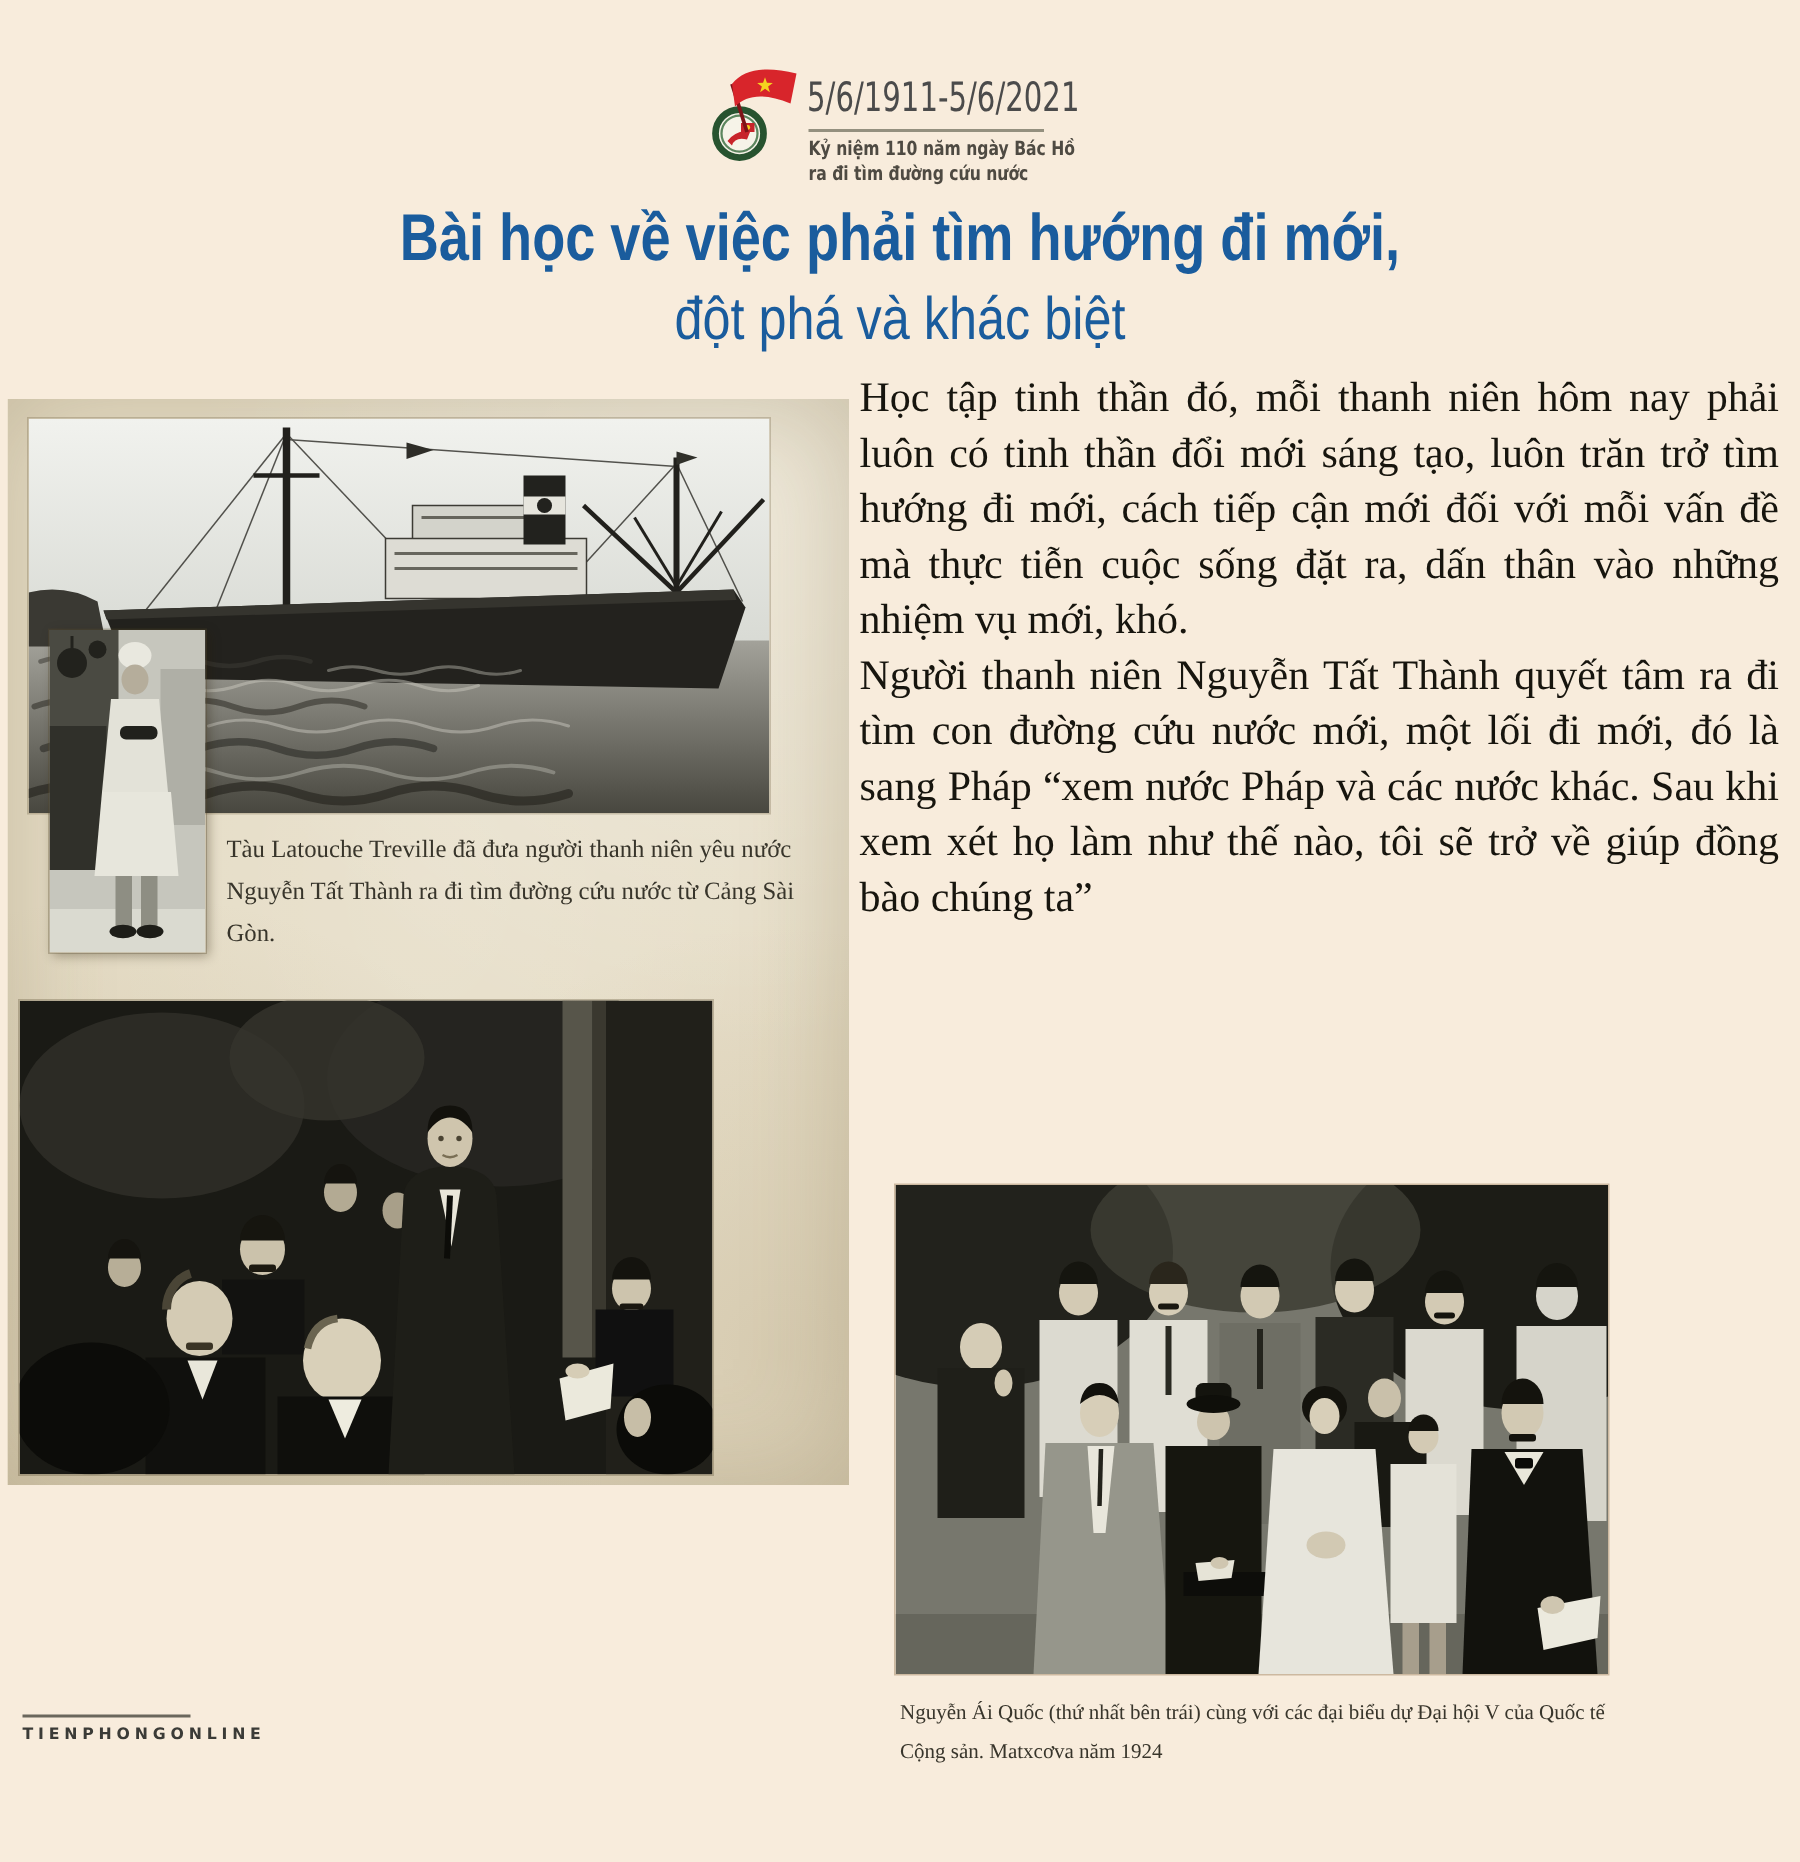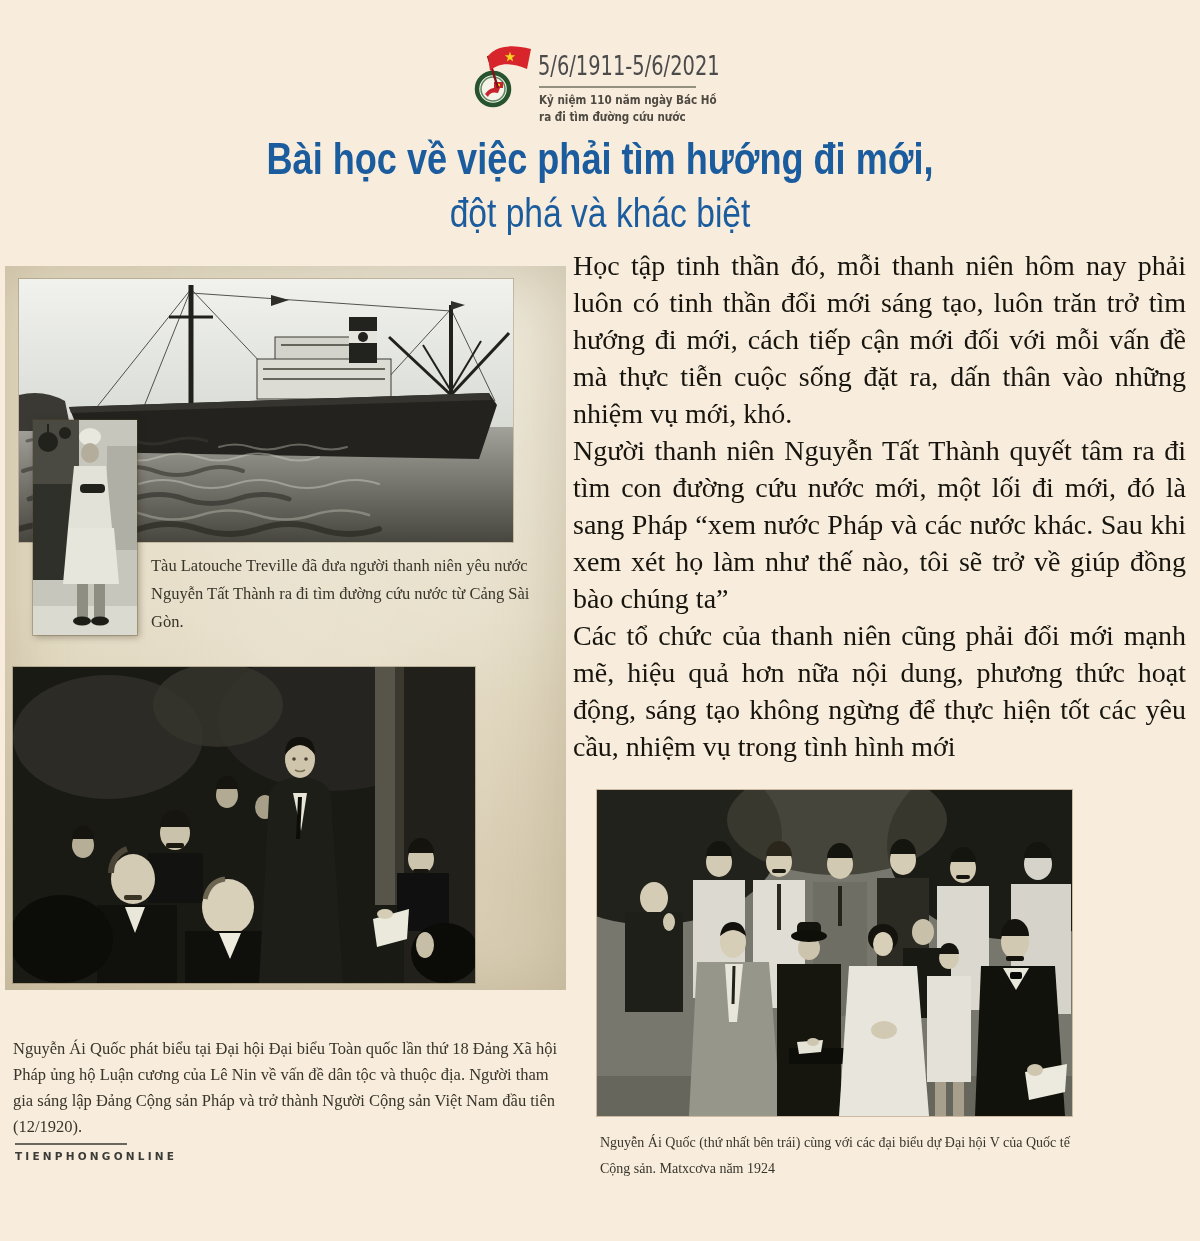--- a/index.html
+++ b/index.html
@@ -213,32 +213,30 @@
         <path d="M395,186 a13 15 0 0 1 26,0 Z" fill="#14130e"></path>
         <rect x="400" y="202" width="16" height="4" rx="2" fill="#1a1710"></rect>
         <rect x="384" y="206" width="52" height="58" fill="#101010"></rect>
         <ellipse cx="432" cy="286" rx="34" ry="30" fill="#0b0b08"></ellipse>
         <ellipse cx="412" cy="278" rx="9" ry="13" fill="#c7bea7"></ellipse>
         <polygon points="360,252 396,242 394,272 364,280" fill="#ebe9dc"></polygon>
         <ellipse cx="372" cy="247" rx="8" ry="5" fill="#d6cdb6"></ellipse>
       </svg>
     </div>
 
-    <div class="caption caption-congress">Nguyễn Ái Quốc phát biểu tại Đại hội Đại biểu Toàn quốc lần thứ 18 Đảng Xã hội Pháp ủng hộ Luận cương của Lê Nin về vấn đề dân tộc và thuộc địa. Người tham gia sáng lập Đảng Cộng sản Pháp và trở thành Người Cộng sản Việt Nam đầu tiên (12/1920).</div>
 
     <div class="credit">
       <div class="credit-line"></div>
       <div class="credit-text">TIENPHONGONLINE</div>
     </div>
   </div>
 
   <div class="article">
     <p>Học tập tinh thần đó, mỗi thanh niên hôm nay phải luôn có tinh thần đổi mới sáng tạo, luôn trăn trở tìm hướng đi mới, cách tiếp cận mới đối với mỗi vấn đề mà thực tiễn cuộc sống đặt ra, dấn thân vào những nhiệm vụ mới, khó.</p>
     <p>Người thanh niên Nguyễn Tất Thành quyết tâm ra đi tìm con đường cứu nước mới, một lối đi mới, đó là sang Pháp “xem nước Pháp và các nước khác. Sau khi xem xét họ làm như thế nào, tôi sẽ trở về giúp đồng bào chúng ta”</p>
-    <p>Các tổ chức của thanh niên cũng phải đổi mới mạnh mẽ, hiệu quả hơn nữa nội dung, phương thức hoạt động, sáng tạo không ngừng để thực hiện tốt các yêu cầu, nhiệm vụ trong tình hình mới</p>
   </div>
 
   <div class="photo group-photo">
     <svg viewBox="0 0 475 326" width="475" height="326">
       <rect width="475" height="326" fill="#77776d"></rect>
       <ellipse cx="55" cy="45" rx="130" ry="90" fill="#22221c"></ellipse>
       <ellipse cx="420" cy="55" rx="130" ry="95" fill="#1c1c16"></ellipse>
       <ellipse cx="240" cy="30" rx="110" ry="55" fill="#3c3c33" opacity=".85"></ellipse>
       <rect x="0" y="286" width="475" height="40" fill="#66665c"></rect>
 

